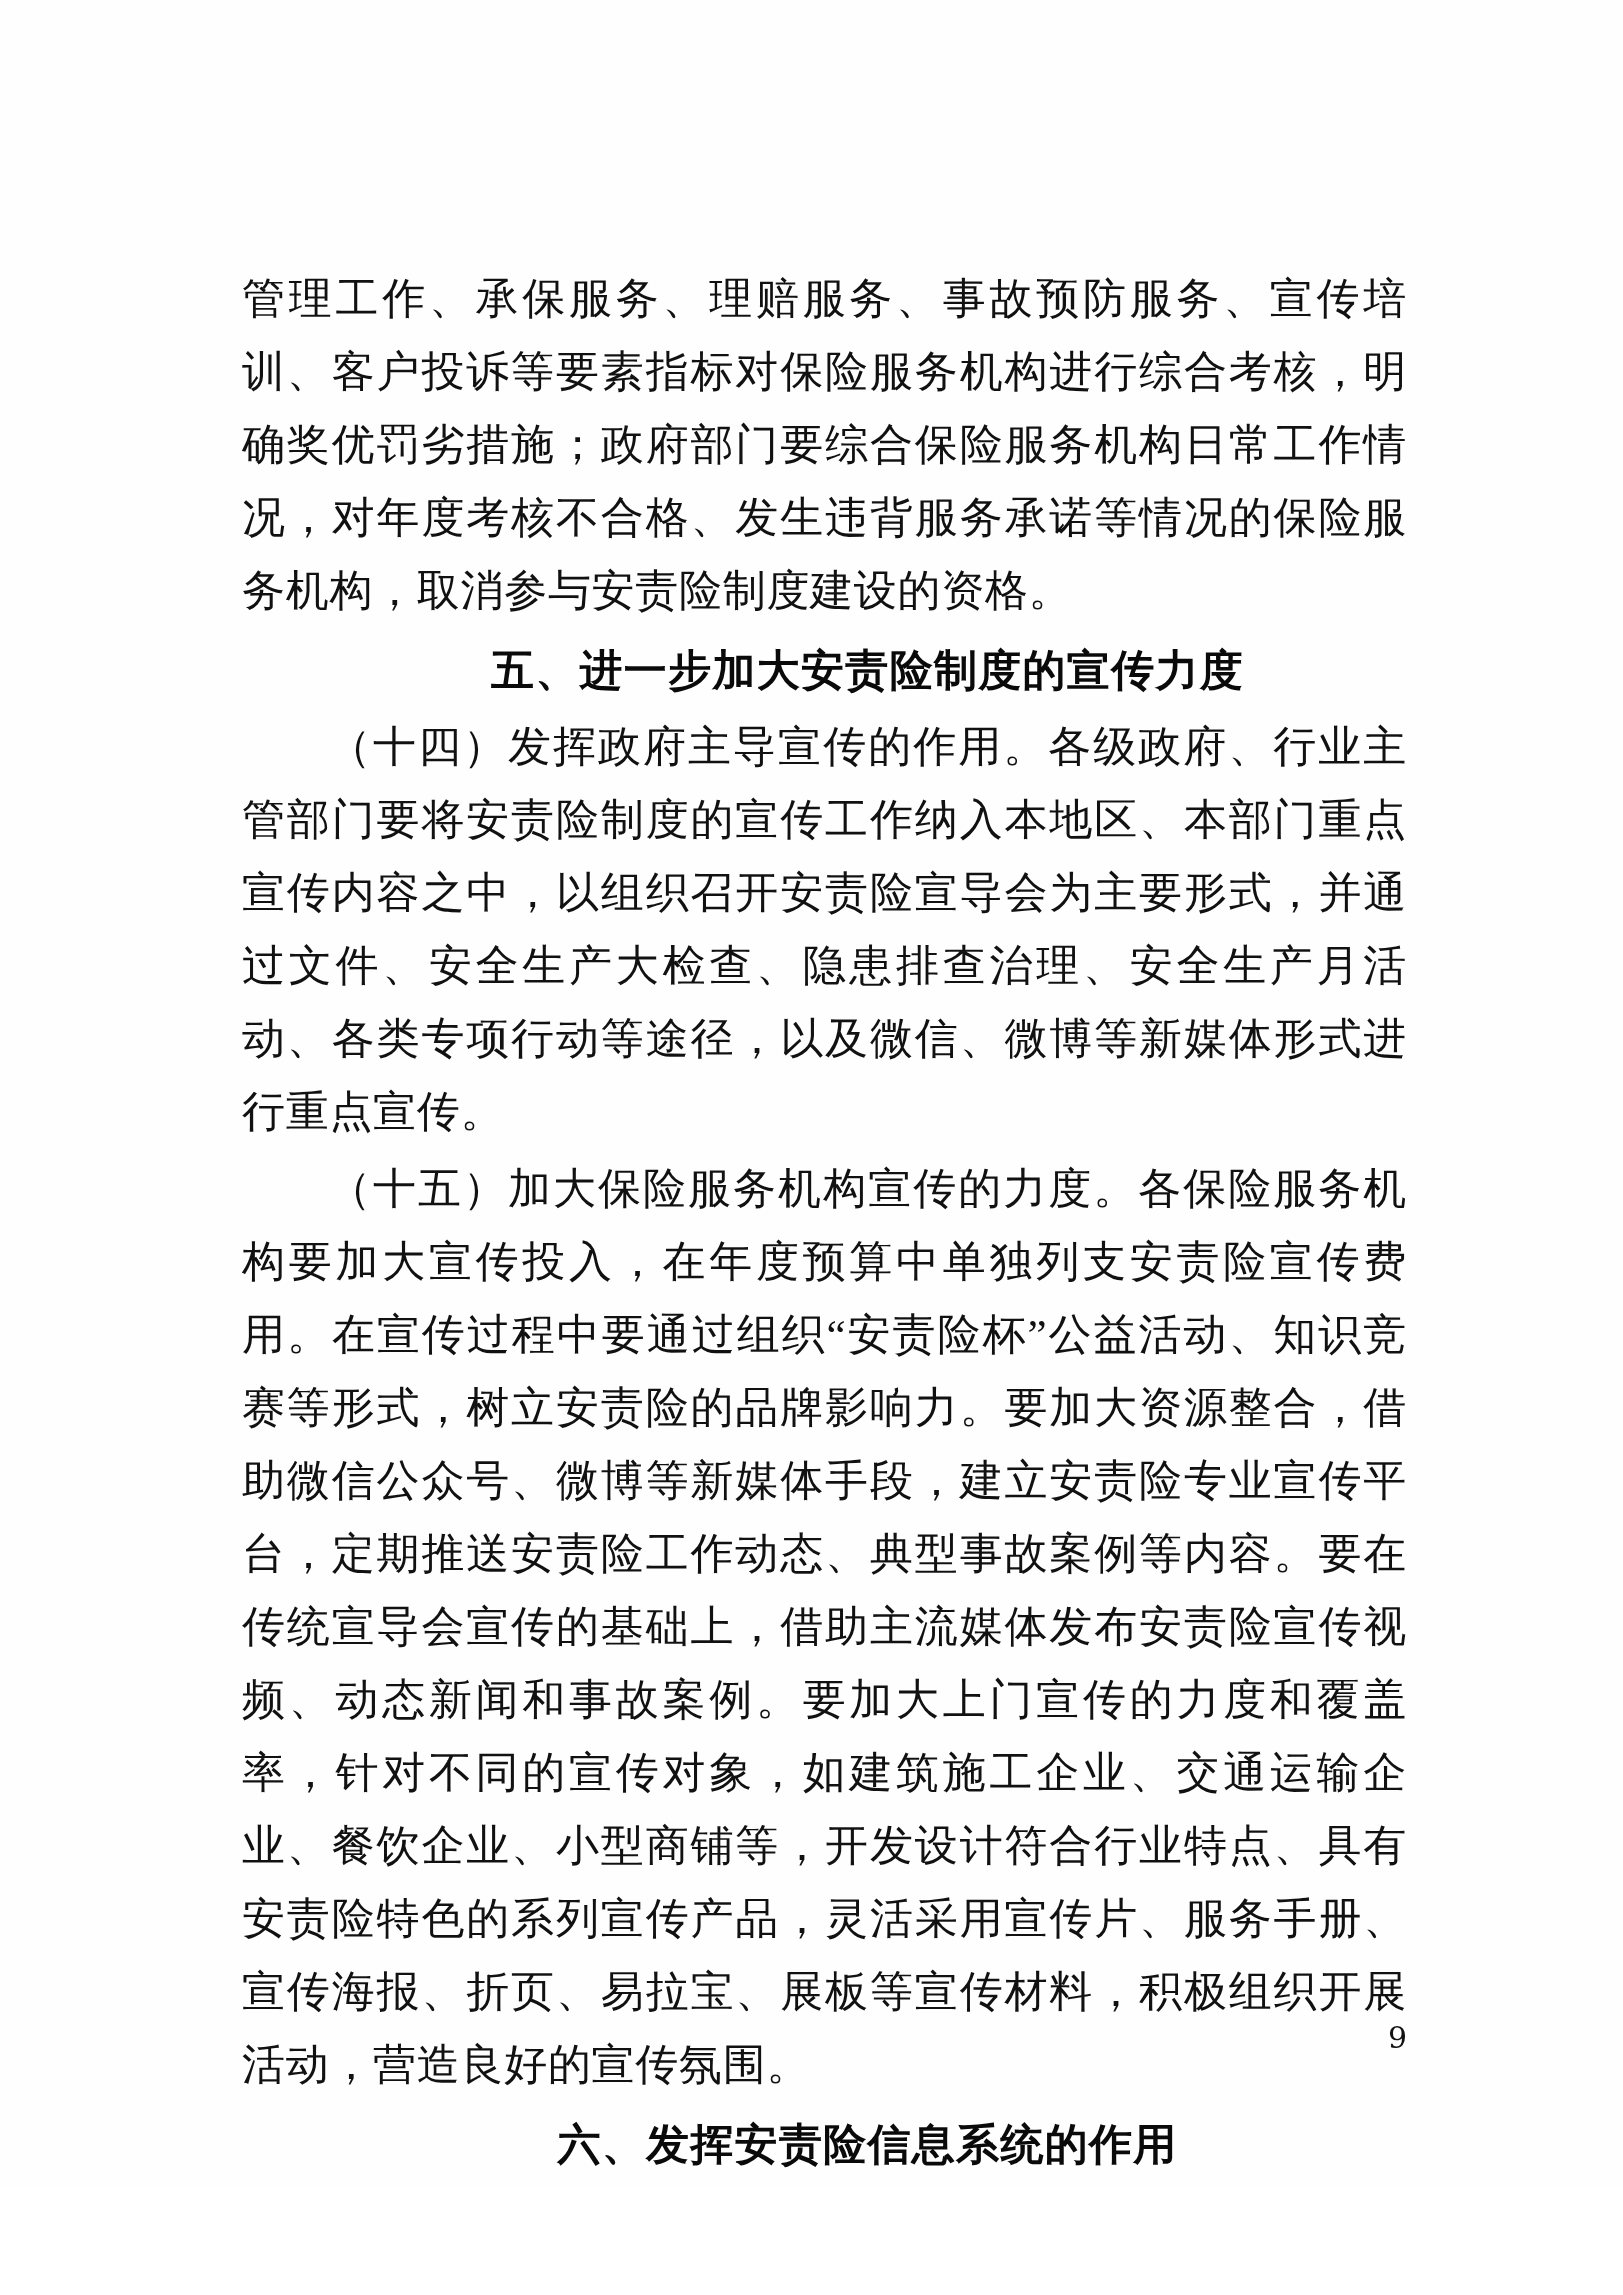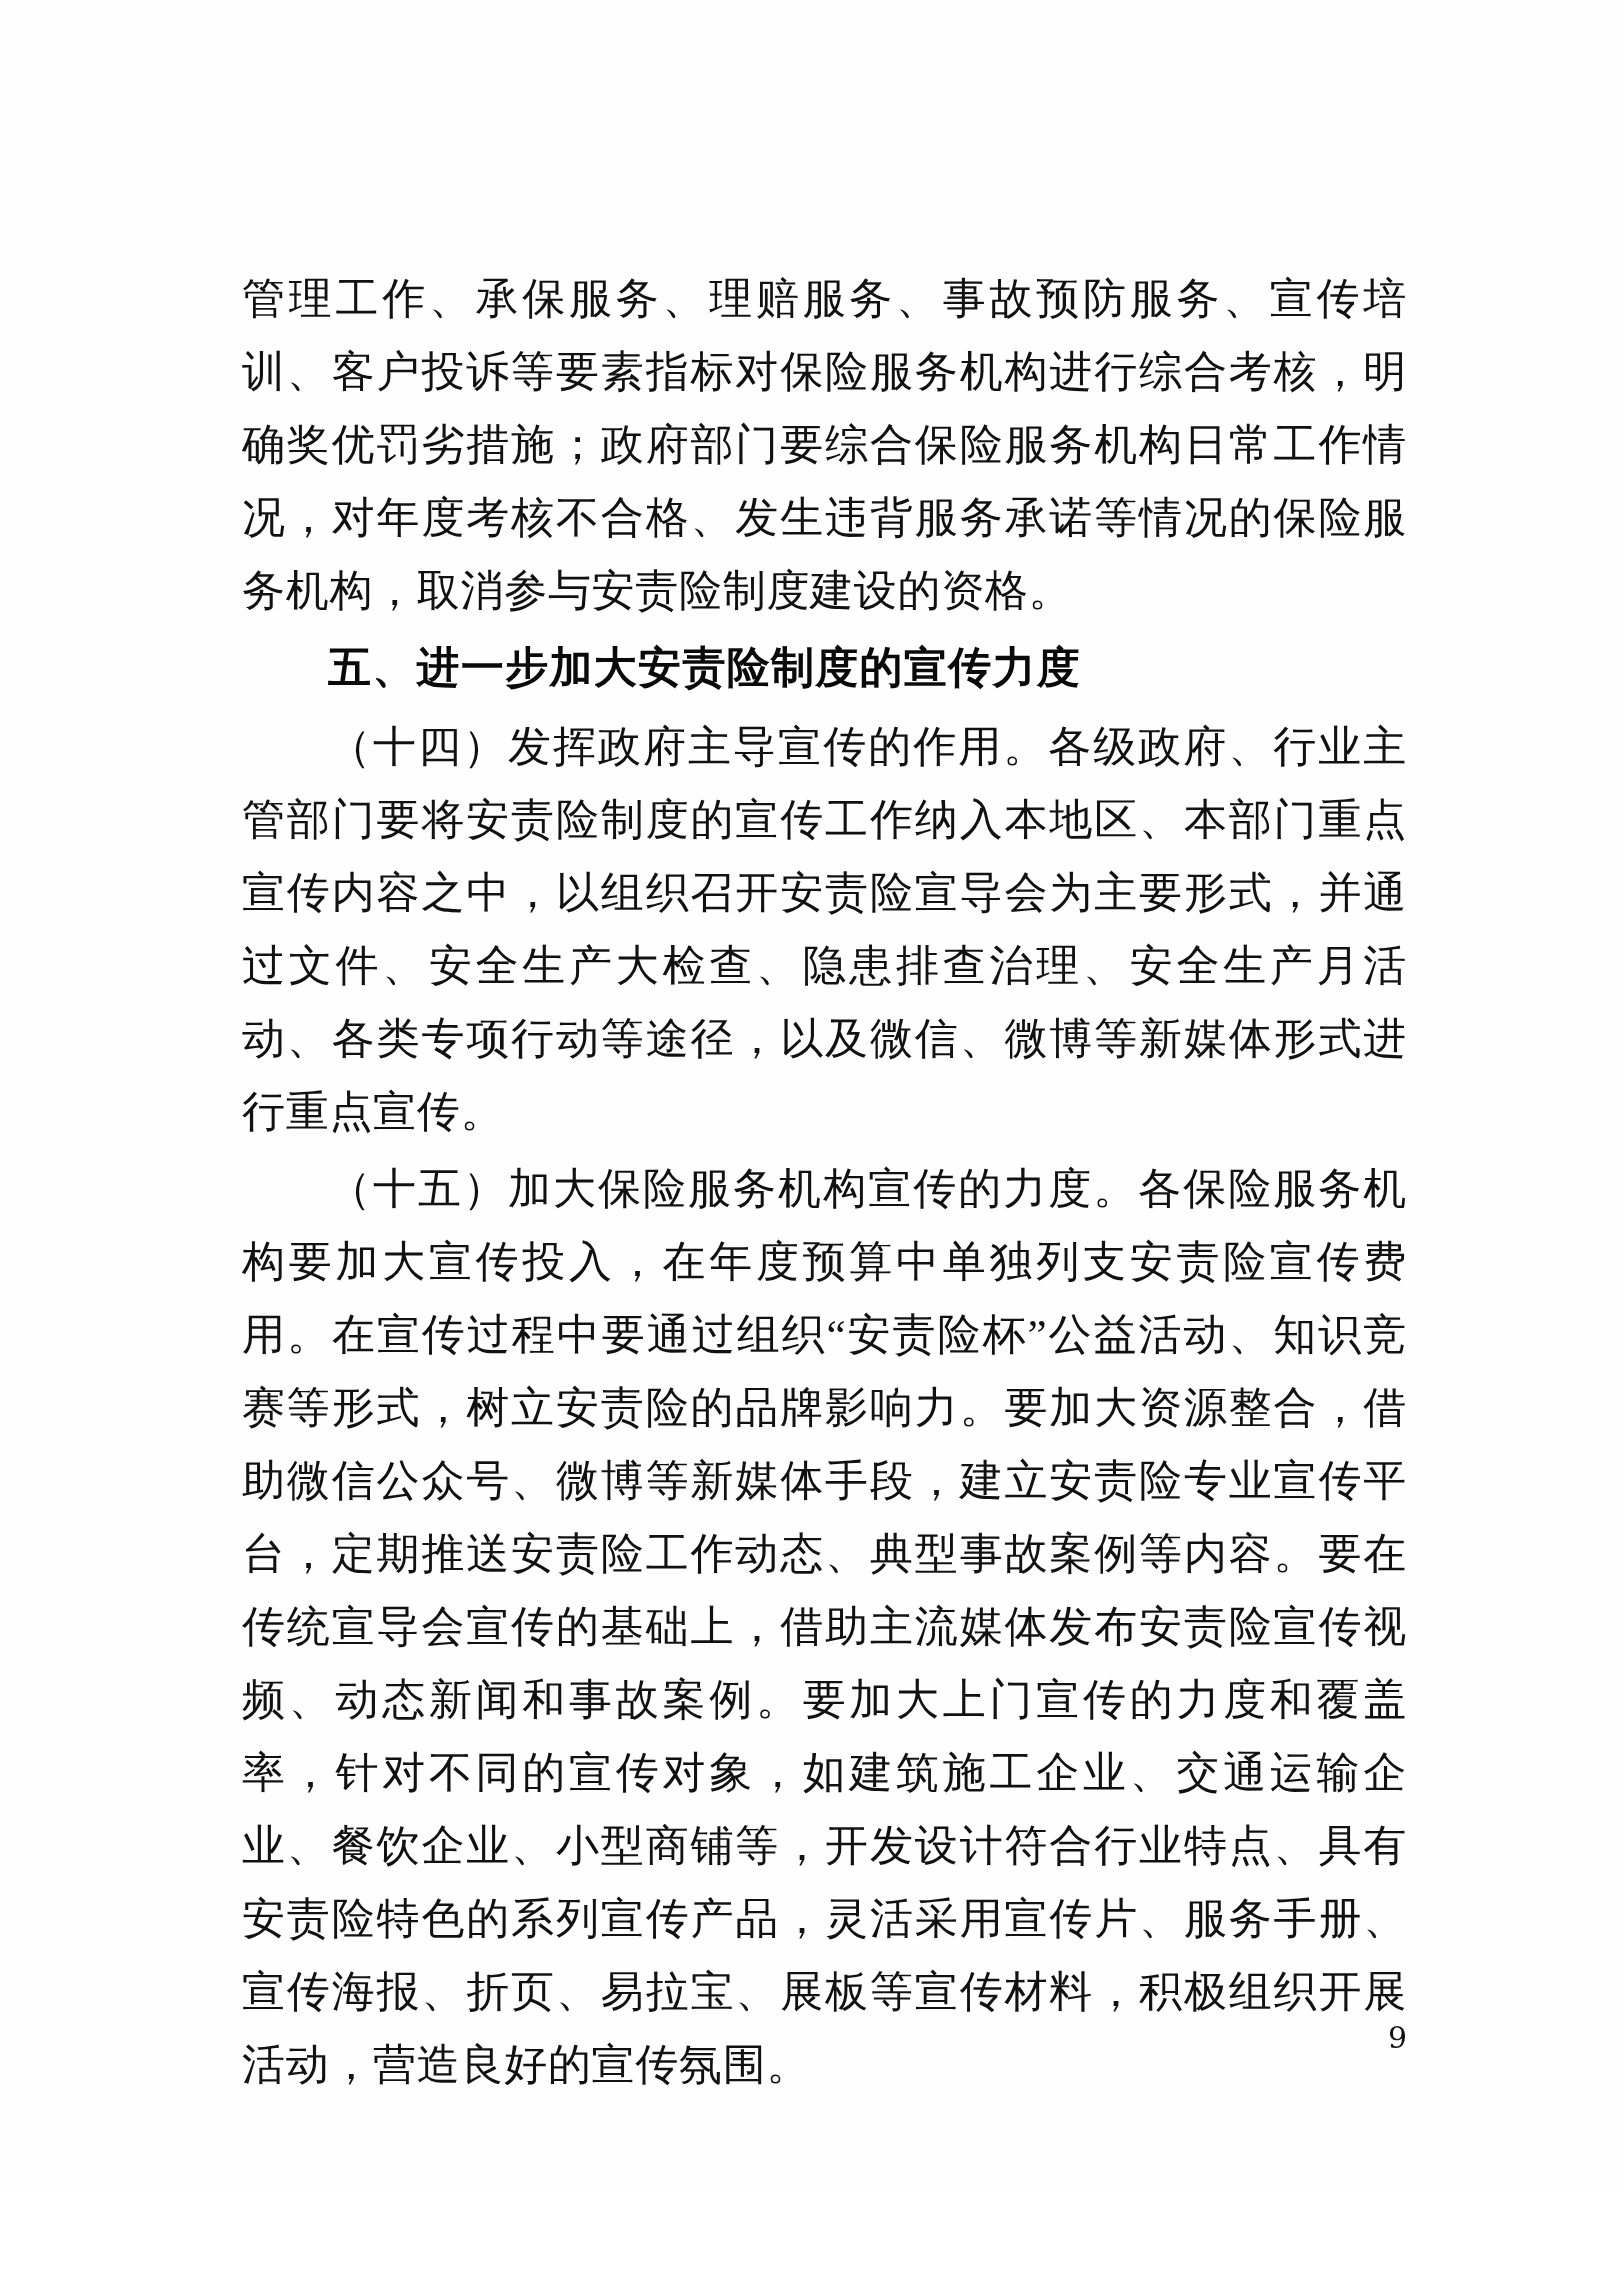--- a/index.html
+++ b/index.html
@@ -39,22 +39,23 @@
     text-indent: 86px;
     font-family: Liberation Serif, serif;
   }
   h2.section-heading {
     font-size: 43px;
     line-height: 73px;
     margin: 6.5px 0 3.9px 0;
     font-weight: bold;
     text-indent: 86px;
     letter-spacing: 1.3px;
-    font-family: Liberation Mono, monospace;
+    font-family: Liberation Serif, serif;
     color: #0a0a0a;
+    text-align: center;
   }
   .page-number {
     position: absolute;
     right: 216px;
     bottom: 131px;
     font-size: 30px;
     font-family: "DejaVu Serif", serif;
     color: #111111;
   }
 </style>
@@ -65,18 +66,19 @@
   <div class="content">
 
     <p class="body-text">管理工作、承保服务、理赔服务、事故预防服务、宣传培训、客户投诉等要素指标对保险服务机构进行综合考核，明确奖优罚劣措施；政府部门要综合保险服务机构日常工作情况，对年度考核不合格、发生违背服务承诺等情况的保险服务机构，取消参与安责险制度建设的资格。</p>
 
     <h2 class="section-heading">五、进一步加大安责险制度的宣传力度</h2>
 
     <p class="body-text indent">（十四）发挥政府主导宣传的作用。各级政府、行业主管部门要将安责险制度的宣传工作纳入本地区、本部门重点宣传内容之中，以组织召开安责险宣导会为主要形式，并通过文件、安全生产大检查、隐患排查治理、安全生产月活动、各类专项行动等途径，以及微信、微博等新媒体形式进行重点宣传。</p>
 
     <p class="body-text indent">（十五）加大保险服务机构宣传的力度。各保险服务机构要加大宣传投入，在年度预算中单独列支安责险宣传费用。在宣传过程中要通过组织“安责险杯”公益活动、知识竞赛等形式，树立安责险的品牌影响力。要加大资源整合，借助微信公众号、微博等新媒体手段，建立安责险专业宣传平台，定期推送安责险工作动态、典型事故案例等内容。要在传统宣导会宣传的基础上，借助主流媒体发布安责险宣传视频、动态新闻和事故案例。要加大上门宣传的力度和覆盖率，针对不同的宣传对象，如建筑施工企业、交通运输企业、餐饮企业、小型商铺等，开发设计符合行业特点、具有安责险特色的系列宣传产品，灵活采用宣传片、服务手册、宣传海报、折页、易拉宝、展板等宣传材料，积极组织开展活动，营造良好的宣传氛围。</p>
 
+    <h2 class="section-heading">六、发挥安责险信息系统的作用</h2>
 
   </div>
 
   <div class="page-number">9</div>
 </div>
 
 
 </body></html>

